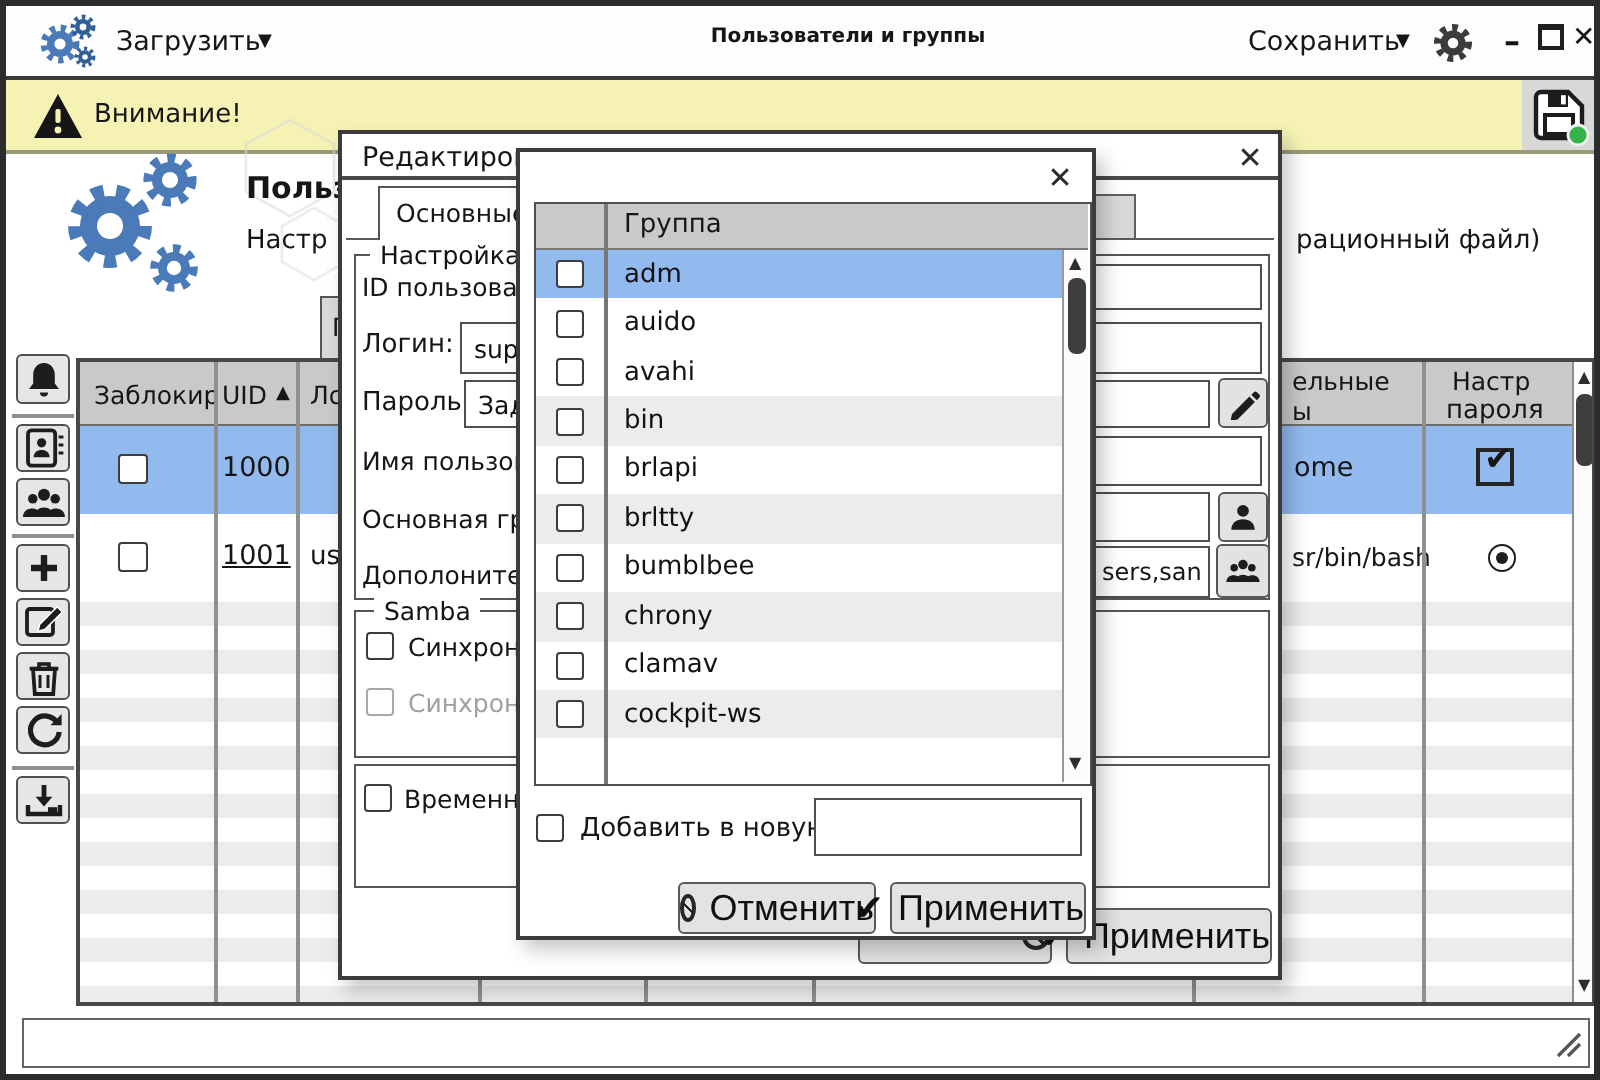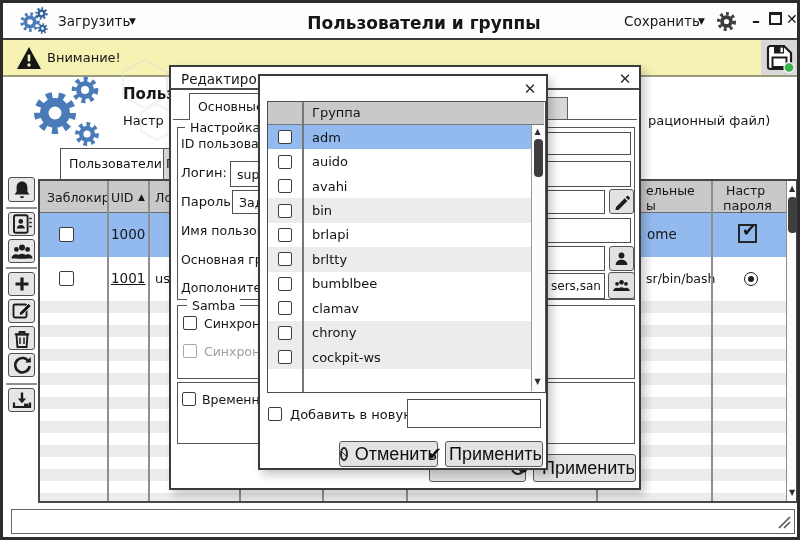--- a/index.html
+++ b/index.html
@@ -65,21 +65,21 @@
         <circle cx="23.5" cy="7.5" r="4" fill="#2f5e99"></circle>
         <circle cx="23.5" cy="7.5" r="5" fill="none" stroke="#2f5e99" stroke-width="2.4" stroke-dasharray="1.8 2"></circle>
         <circle cx="23.5" cy="7.5" r="1.7" fill="#fdfdfd"></circle>
         <circle cx="24.5" cy="22.5" r="3.4" fill="#2f5e99"></circle>
         <circle cx="24.5" cy="22.5" r="4.2" fill="none" stroke="#2f5e99" stroke-width="2" stroke-dasharray="1.5 1.7"></circle>
         <circle cx="24.5" cy="22.5" r="1.4" fill="#fdfdfd"></circle>
       </svg>
     </span>
     <span class="t" style="left:55px;top:10px;font-size:13.5px;">Загрузить</span>
     <span class="t" style="left:126px;top:13px;font-size:9px;">▼</span>
-    <span class="t" style="left:0;right:0;top:10px;text-align:center;font-size:17px;font-weight:600;margin-left:48px;">Пользователи и группы</span>
+    <span class="t" style="left:0;right:0;top:10px;text-align:center;font-size:10px;font-weight:600;margin-left:48px;">Пользователи и группы</span>
     <span class="t" style="left:621px;top:10px;font-size:13.5px;">Сохранить</span>
     <span class="t" style="left:695px;top:13px;font-size:9px;">▼</span>
     <span class="abs" style="left:712px;top:7px;">
       <svg width="23" height="23" viewBox="0 0 22 22">
         <circle cx="11" cy="11" r="6" fill="#3c3c3c"></circle>
         <circle cx="11" cy="11" r="7.4" fill="none" stroke="#3c3c3c" stroke-width="3.4" stroke-dasharray="2.7 3"></circle>
         <circle cx="11" cy="11" r="2.5" fill="#fdfdfd"></circle>
       </svg>
     </span>
     <span class="t" style="left:749px;top:8px;font-size:16px;font-weight:700;">–</span>
@@ -128,23 +128,20 @@
       <circle cx="58" cy="61" r="3.6" fill="#fff"></circle>
     </svg>
   </span>
   <span class="t" style="left:120px;top:82px;font-size:15px;font-weight:700;">Польз</span>
   <span class="t" style="left:120px;top:110px;">Настр</span>
   <span class="t" style="left:645px;top:110px;">рационный файл)</span>
 
   <div class="abs" style="left:157px;top:145px;width:44px;height:31px;background:#d9d9d9;border:1.7px solid #555;border-bottom:none;">
     <span class="t" style="left:5px;top:7px;font-size:12.5px;">Г</span>
   </div>
-  <div class="abs" style="left:57px;top:145px;width:104px;height:31px;background:#fff;border:1.7px solid #555;border-bottom:none;">
-    <span class="t" style="left:8px;top:7px;font-size:12.5px;">Пользователи</span>
-  </div>
 
   <div class="tbtn" style="left:5px;top:174px;">
     <span>
       <svg width="22" height="22" viewBox="0 0 22 22">
         <path d="M11 2.5c-3.3 0-5.4 2.5-5.4 6v4.2L3.5 15.5h15l-2.1-2.8V8.5c0-3.5-2.1-6-5.4-6z" fill="#1d1d1d"></path>
         <path d="M9 17.2a2 2 0 0 0 4 0z" fill="#1d1d1d"></path>
       </svg>
     </span>
   </div>
   <div class="hline" style="left:3px;top:204px;width:31px;"></div>
@@ -391,27 +388,27 @@
           <span class="glabel">brlapi</span>
         </div>
         <div class="grow alt">
           <span class="gcb"></span>
           <span class="glabel">brltty</span>
         </div>
         <div class="grow">
           <span class="gcb"></span>
           <span class="glabel">bumblbee</span>
         </div>
+        <div class="grow alt">
+          <span class="gcb"></span>
+          <span class="glabel">chrony</span>
+        </div>
         <div class="grow">
           <span class="gcb"></span>
           <span class="glabel">clamav</span>
-        </div>
-        <div class="grow alt">
-          <span class="gcb"></span>
-          <span class="glabel">chrony</span>
         </div>
         <div class="grow alt">
           <span class="gcb"></span>
           <span class="glabel">cockpit-ws</span>
         </div>
       </div>
       <div class="vline" style="left:34px;top:0;height:290px;background:#777;"></div>
       <div class="abs" style="left:263px;top:23px;width:13px;height:266px;background:#fcfcfc;border-left:1.4px solid #999;">
         <span class="sarr" style="left:2.5px;top:3px;">▲</span>
         <div class="thumb" style="left:1.5px;top:14px;height:38px;"></div>

